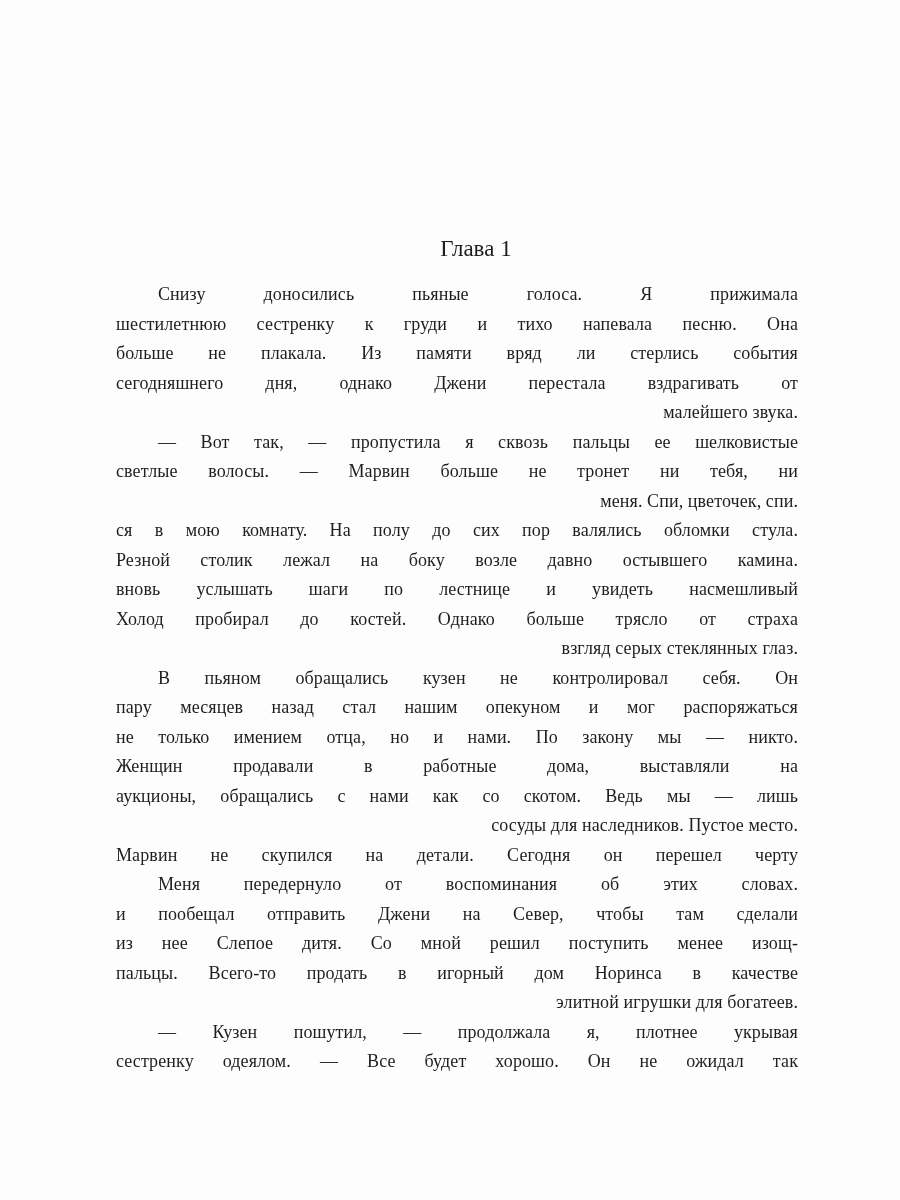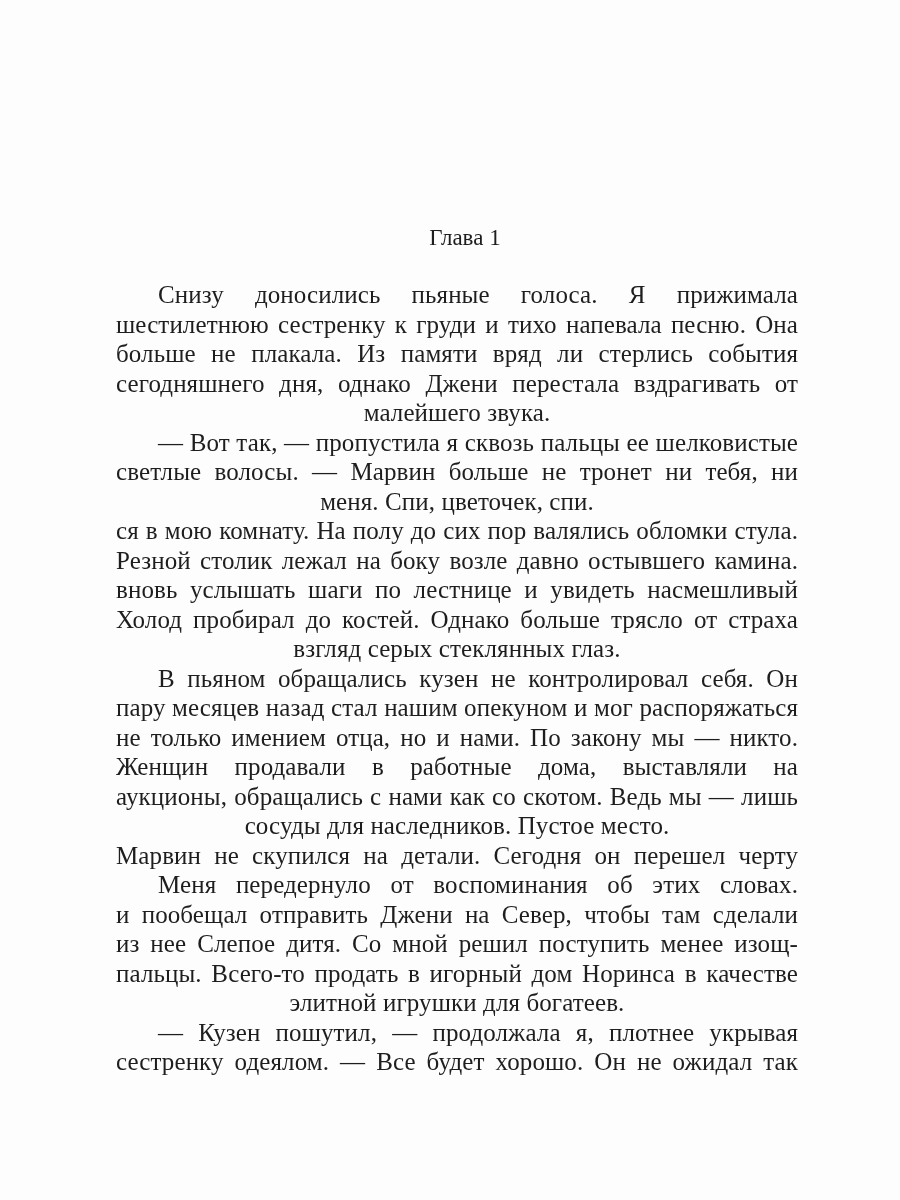--- a/index.html
+++ b/index.html
@@ -13,46 +13,46 @@
     height: 1200px;
     background: #fdfdfd;
     overflow: hidden;
     font-family: "Liberation Serif", "DejaVu Serif", serif;
   }
   .chapter-title {
     position: absolute;
     top: 221px;
     left: 118px;
     width: 690px;
-    margin: 2px;
+    margin: 13px;
     text-align: center;
     font-size: 23px;
     line-height: 30px;
     font-weight: normal;
     color: #1e1e1e;
   }
   .text-block {
     position: absolute;
     top: 280px;
     left: 116px;
     width: 682px;
     color: #1e1e1e;
   }
   .line {
-    font-size: 25px;
+    font-size: 18px;
     line-height: 29.5px;
     letter-spacing: 0.1px;
     color: #1e1e1e;
   }
   .line.just {
     text-align: justify;
     text-align-last: justify;
   }
   .line.end {
-    text-align: center;
+    text-align: right;
   }
   .line.indent {
     text-indent: 42px;
   }
 </style>
 </head>
 <body>
 
 <div class="page">
   <h1 class="chapter-title">Глава 1</h1>

